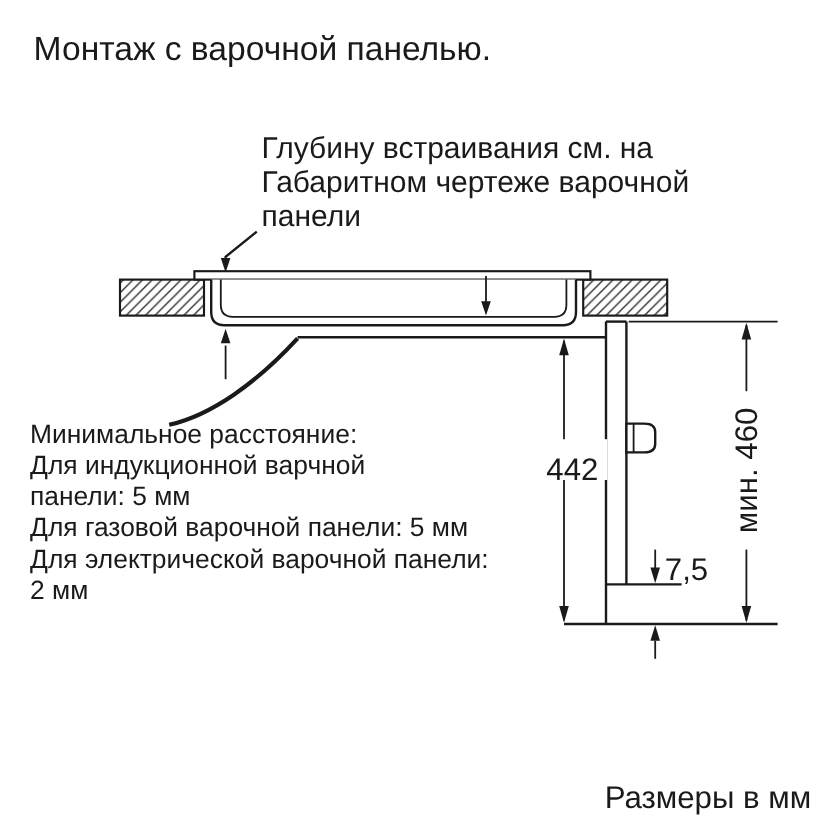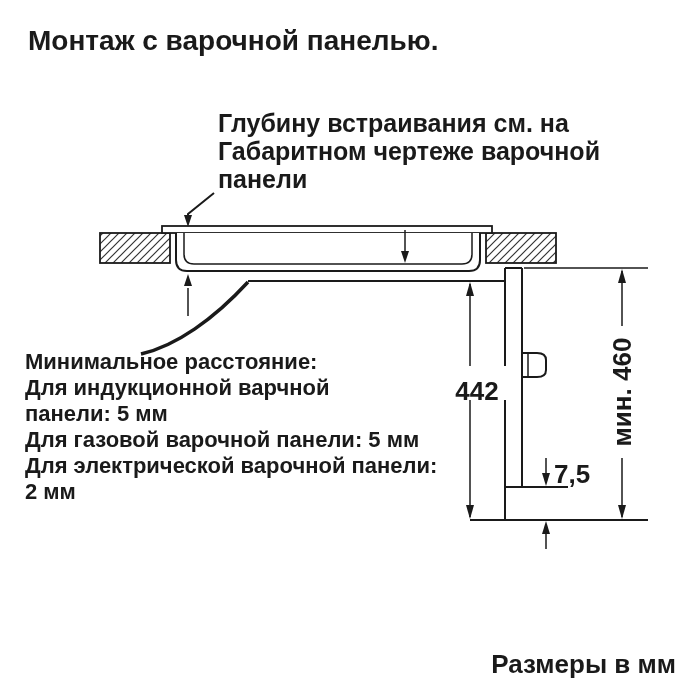--- a/index.html
+++ b/index.html
@@ -7,21 +7,20 @@
     padding: 0;
     background: #ffffff;
   }
   .page {
     position: relative;
     width: 700px;
     height: 700px;
     background: #ffffff;
     overflow: hidden;
     font-family: "Liberation Sans", sans-serif;
-    font-weight: bold;
   }
   svg {
     display: block;
   }
   .t {
     font-family: "Liberation Sans", sans-serif;
     fill: #1a1a1a;
   }
   .title-text   { font-size: 28px; }
   .callout-text { font-size: 25px; }

